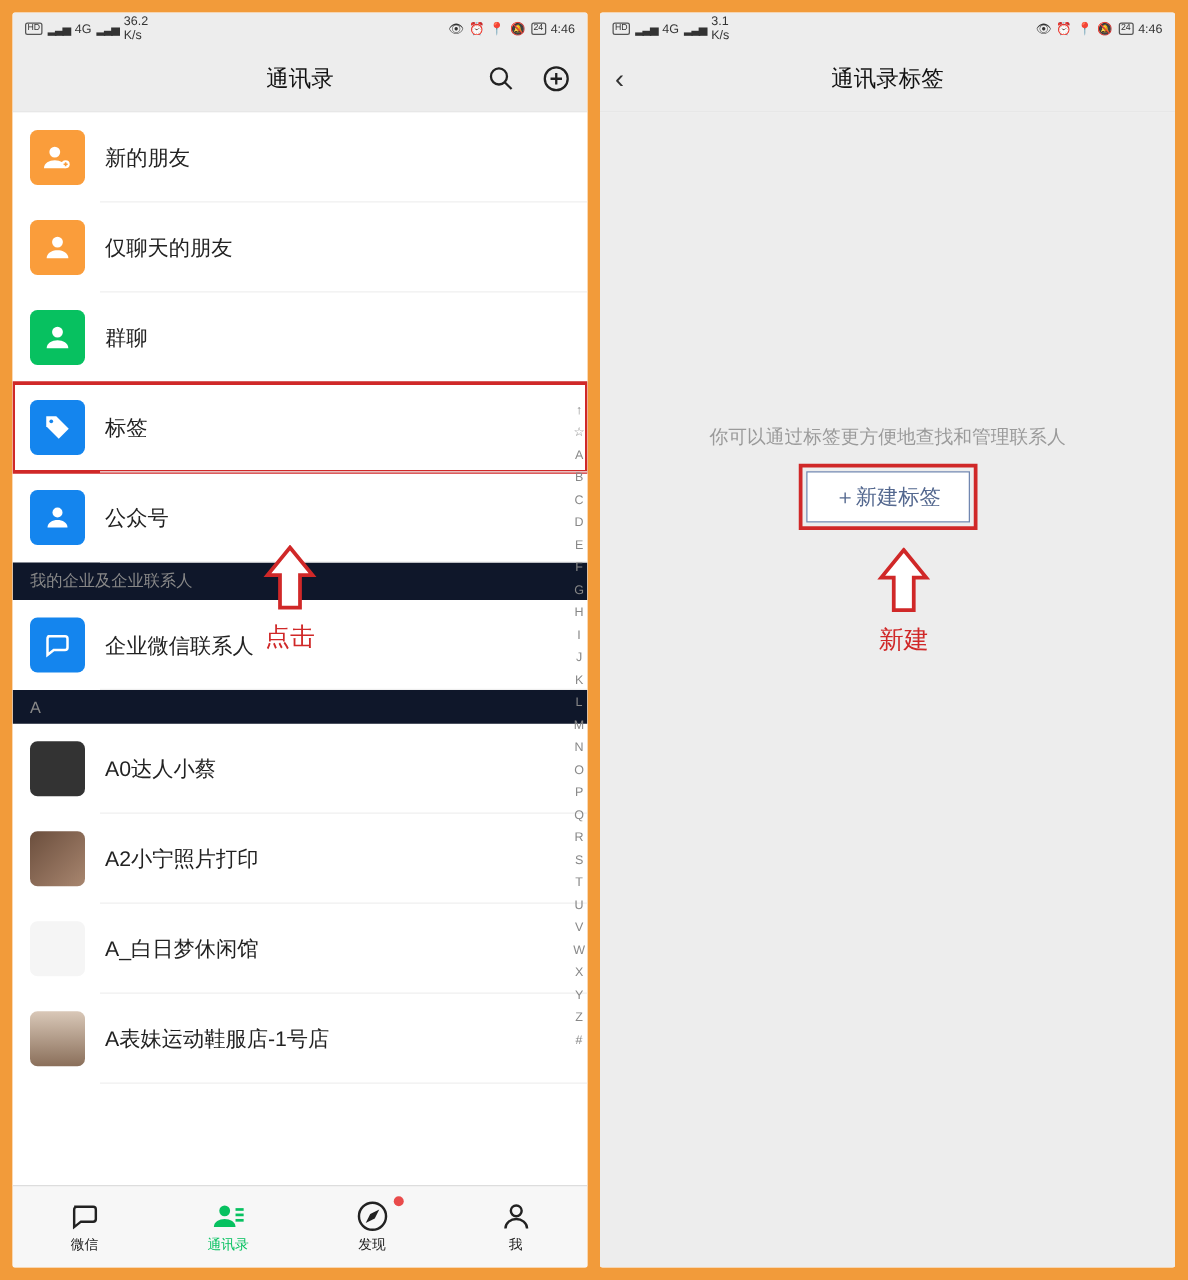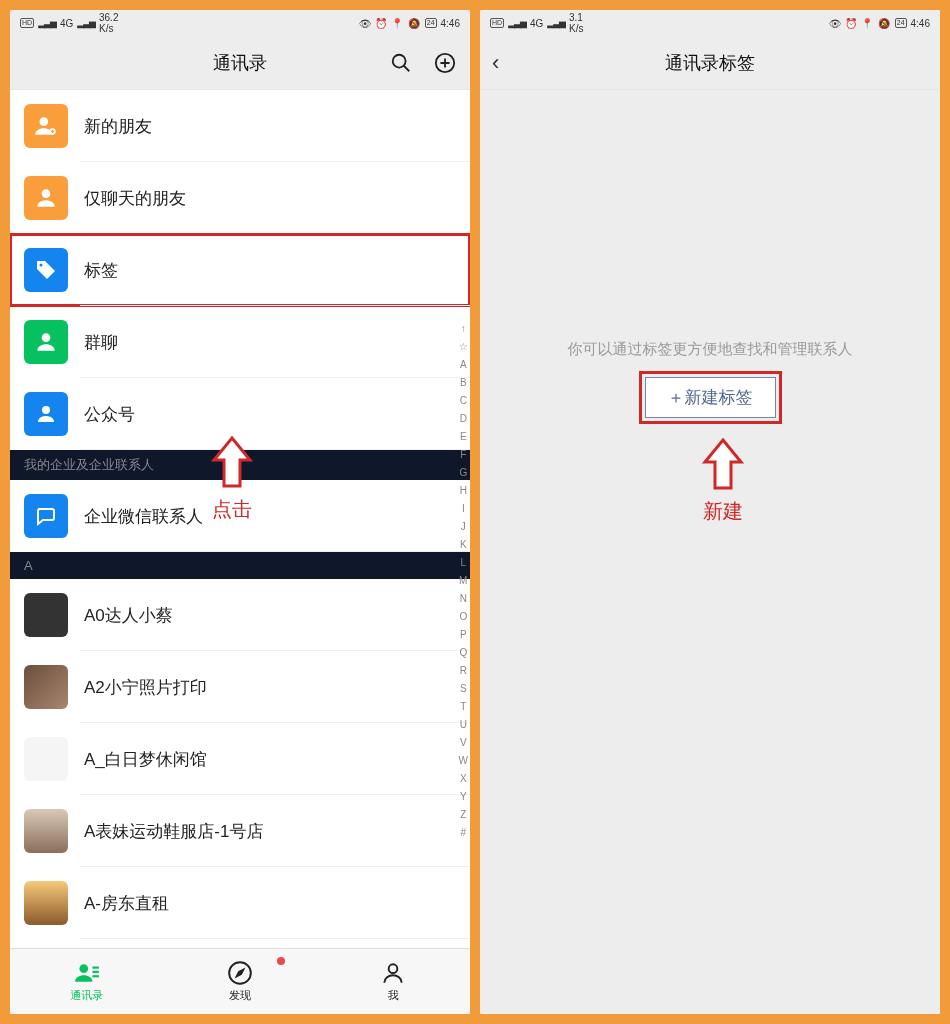--- a/index.html
+++ b/index.html
@@ -191,43 +191,43 @@
       <div class="icon-box orange">
         <svg width="26" height="26" viewBox="0 0 24 24" fill="#fff">
             <circle cx="12" cy="8" r="4"></circle>
             <path d="M4 20c0-4 4-6 8-6s8 2 8 6"></path>
           </svg>
       </div>
       <span class="row-label">仅聊天的朋友</span>
       <div class="sep"></div>
     </div>
 
+    <div class="row">
+      <div class="icon-box green">
+        <svg width="26" height="26" viewBox="0 0 24 24" fill="#fff">
+            <circle cx="12" cy="8" r="4"></circle>
+            <path d="M4 20c0-4 4-6 8-6s8 2 8 6"></path>
+          </svg>
+      </div>
+      <span class="row-label">群聊</span>
+      <div class="sep"></div>
+    </div>
+
     <div class="row highlight-row">
       <div class="icon-box blue">
         <svg width="24" height="24" viewBox="0 0 24 24" fill="#fff">
             <path d="M3 3h8l10 10-8 8L3 11z"></path>
             <circle cx="7" cy="7" r="1.5" fill="#1485ee"></circle>
           </svg>
       </div>
       <span class="row-label">标签</span>
       <div class="sep"></div>
     </div>
 
     <div class="row">
-      <div class="icon-box green">
-        <svg width="26" height="26" viewBox="0 0 24 24" fill="#fff">
-            <circle cx="12" cy="8" r="4"></circle>
-            <path d="M4 20c0-4 4-6 8-6s8 2 8 6"></path>
-          </svg>
-      </div>
-      <span class="row-label">群聊</span>
-      <div class="sep"></div>
-    </div>
-
-    <div class="row">
       <div class="icon-box blue2">
         <svg width="24" height="24" viewBox="0 0 24 24" fill="#fff">
             <circle cx="12" cy="8" r="4"></circle>
             <path d="M4 20c0-4 4-6 8-6s8 2 8 6"></path>
           </svg>
       </div>
       <span class="row-label">公众号</span>
       <div class="sep"></div>
     </div>
 
@@ -256,25 +256,20 @@
       <div class="sep"></div>
     </div>
     <div class="row">
       <div class="avatar white"></div>
       <span class="row-label">A_白日梦休闲馆</span>
       <div class="sep"></div>
     </div>
     <div class="row">
       <div class="avatar girl"></div>
       <span class="row-label">A表妹运动鞋服店-1号店</span>
-      <div class="sep"></div>
-    </div>
-    <div class="row">
-      <div class="avatar sky"></div>
-      <span class="row-label">A-房东直租</span>
       <div class="sep"></div>
     </div>
 
     <div class="index-bar">
       <span>↑</span>
         <span>☆</span>
       <span>A</span>
         <span>B</span>
       <span>C</span>
         <span>D</span>
@@ -308,20 +303,28 @@
         <svg viewBox="0 0 44 56">
             <path d="M22 2 L40 24 L30 24 L30 50 L14 50 L14 24 L4 24 Z" fill="#fff" stroke="#d02828" stroke-width="3"></path>
           </svg>
       </div>
       <div class="ann-label">点击</div>
     </div>
 
   </div>
 
   <div class="tabbar">
+    <div class="tab">
+      <div class="ticon">
+        <svg viewBox="0 0 24 24" width="26" height="26" fill="none" stroke="#222" stroke-width="1.8">
+            <path d="M4 5h14a2 2 0 0 1 2 2v7a2 2 0 0 1-2 2H9l-5 4V7a2 2 0 0 1 2-2z"></path>
+          </svg>
+      </div>
+      <span>微信</span>
+    </div>
     <div class="tab active">
       <div class="ticon">
         <svg viewBox="0 0 24 24" width="26" height="26" fill="#07c160">
             <circle cx="9" cy="8" r="4"></circle>
             <path d="M1 20c0-4 4-6 8-6s8 2 8 6"></path>
             <rect x="17" y="6" width="6" height="2"></rect>
             <rect x="17" y="10" width="6" height="2"></rect>
             <rect x="17" y="14" width="6" height="2"></rect>
           </svg>
       </div>

